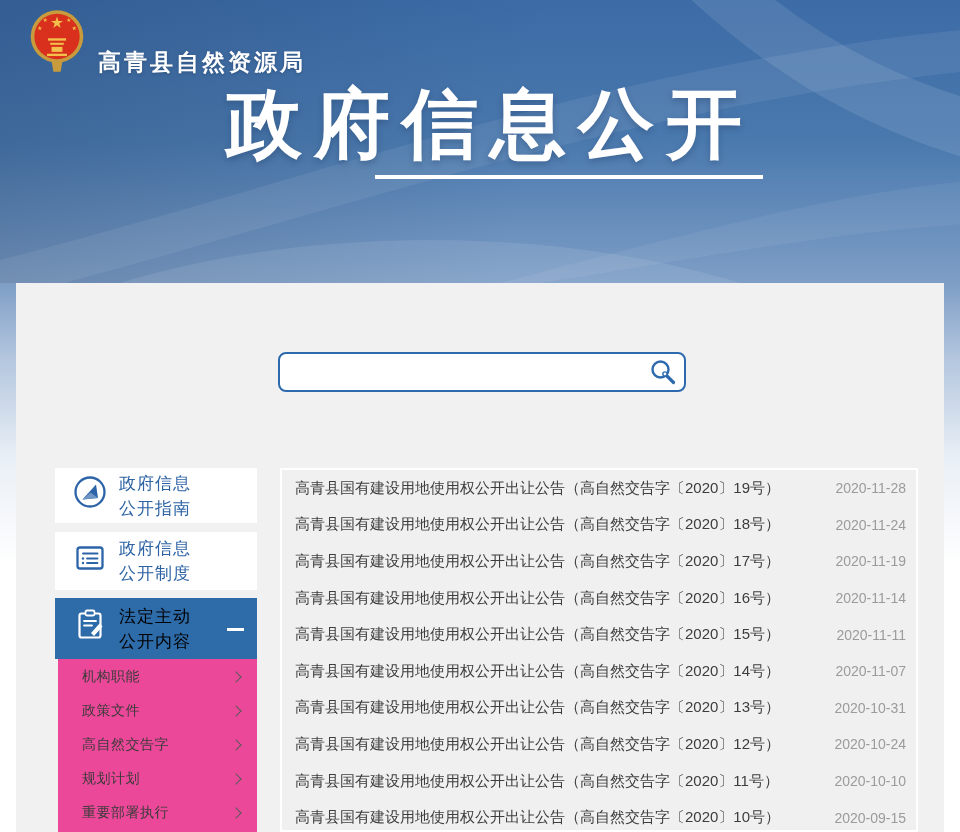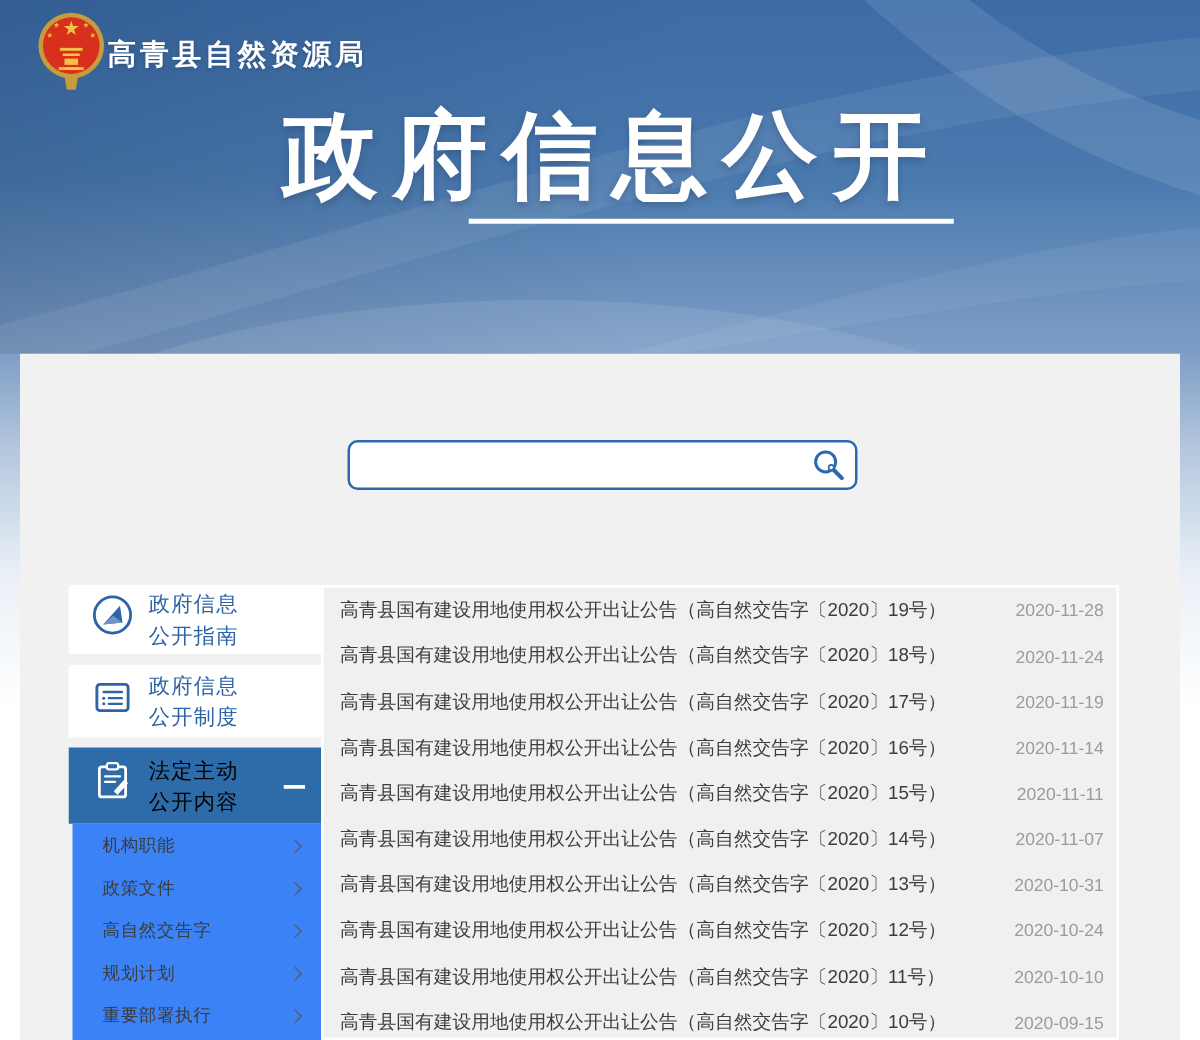--- a/index.html
+++ b/index.html
@@ -8,21 +8,21 @@
 
   
   .bg {
     position:absolute; inset:0;
     background:
       linear-gradient(100deg, rgba(20,45,80,.22) 0%, rgba(20,45,80,0) 55%) 0 0 / 100% 283px no-repeat,
       linear-gradient(180deg, #3c6ba6 0%, #4a79ae 17%, #7e9ec6 34%, #b3c6de 43%, #e9eff6 55%, #ffffff 68%);
   }
   .banner-deco { position:absolute; top:0; left:0; width:960px; height:283px; overflow:hidden; }
 
-  .brand { position:absolute; top:8px; left:28px; display:flex; align-items:center; gap:0; }
+  .brand { position:absolute; top:8px; left:28px; display:flex; align-items:flex-end; gap:12px; }
   .site-name { color:#fff; font-size:23px; font-weight:bold; letter-spacing:3px; text-shadow:0 1px 3px rgba(20,40,70,.35); }
 
   .page-title {
     position:absolute; top:74px; left:0; width:960px; text-align:center;
     color:#fff; font-size:76px; font-weight:bold; letter-spacing:12px; padding-left:20px;
     text-shadow:0 3px 6px rgba(25,50,85,.30);
   }
   .title-underline { position:absolute; left:375px; top:175px; width:388px; height:4px; background:#fff; }
 
   
@@ -43,30 +43,30 @@
   .sidebar { position:absolute; left:39px; top:185px; width:202px; bottom:0; }
   .side-box {
     position:absolute; left:0; width:202px; background:#fff;
     display:flex; align-items:center; padding-left:16px; gap:10px;
     color:#2d63a4; font-size:17px; line-height:25px; cursor:pointer;
   }
   .side-box .lbl { letter-spacing:1px; }
   .side-box.active { background:#2e6ba9; color:#000000; }
   .minus-dash { position:absolute; right:13px; top:50%; margin-top:-1px; width:17px; height:3px; background:#fff; }
 
-  .submenu { position:absolute; left:3px; right:0; top:191px; bottom:0; background:#3b82f6; padding-top:1px; }
+  .submenu { position:absolute; left:3px; right:0; top:191px; bottom:0; background:#ec4899; padding-top:1px; }
   .submenu-item {
     height:34px; display:flex; align-items:center; justify-content:space-between;
     padding:0 17px 0 24px; font-size:14px; color:#3b3b3b; cursor:pointer; letter-spacing:.5px;
   }
   .chev { width:8px; height:8px; border-top:1.6px solid #5a5a5a; border-right:1.6px solid #5a5a5a; transform:rotate(45deg); flex-shrink:0; }
 
   
   .news-list {
-    position:absolute; left:241px; width:638px; top:185px; bottom:0;
+    position:absolute; left:264px; width:638px; top:185px; bottom:0;
     background:#f0f0f1; border:2px solid #fff; overflow:hidden;
   }
   .news-row {
     height:36.6px; display:flex; align-items:center; justify-content:space-between;
     padding:0 10px 0 13px; cursor:pointer;
   }
   .news-title { font-size:15px; color:#3d3d3d; white-space:nowrap; overflow:hidden; }
   .news-date { font-size:14px; color:#9b9b9b; margin-left:12px; flex-shrink:0; }
 </style>
 </head>

